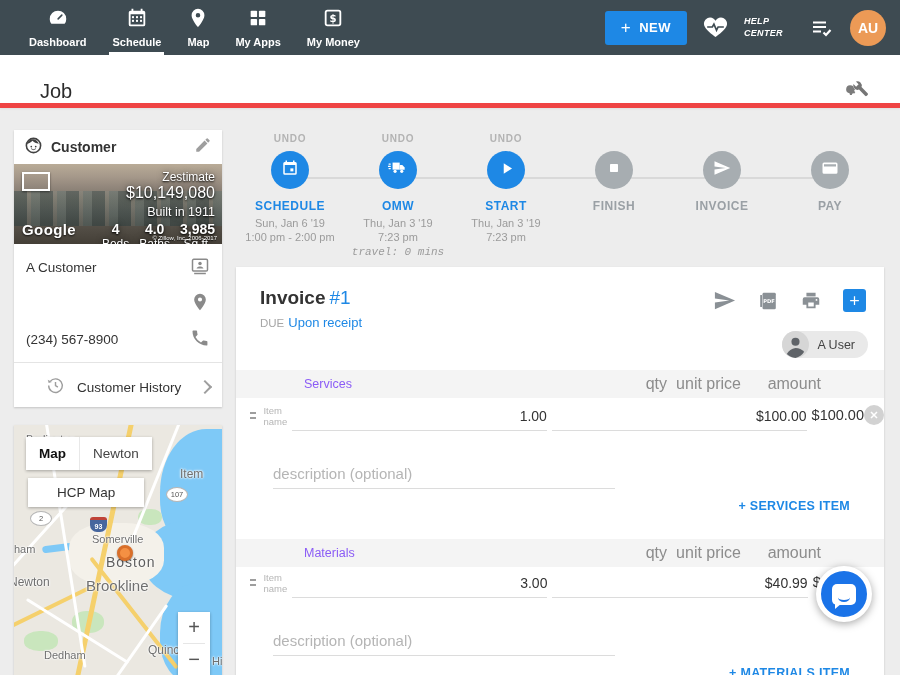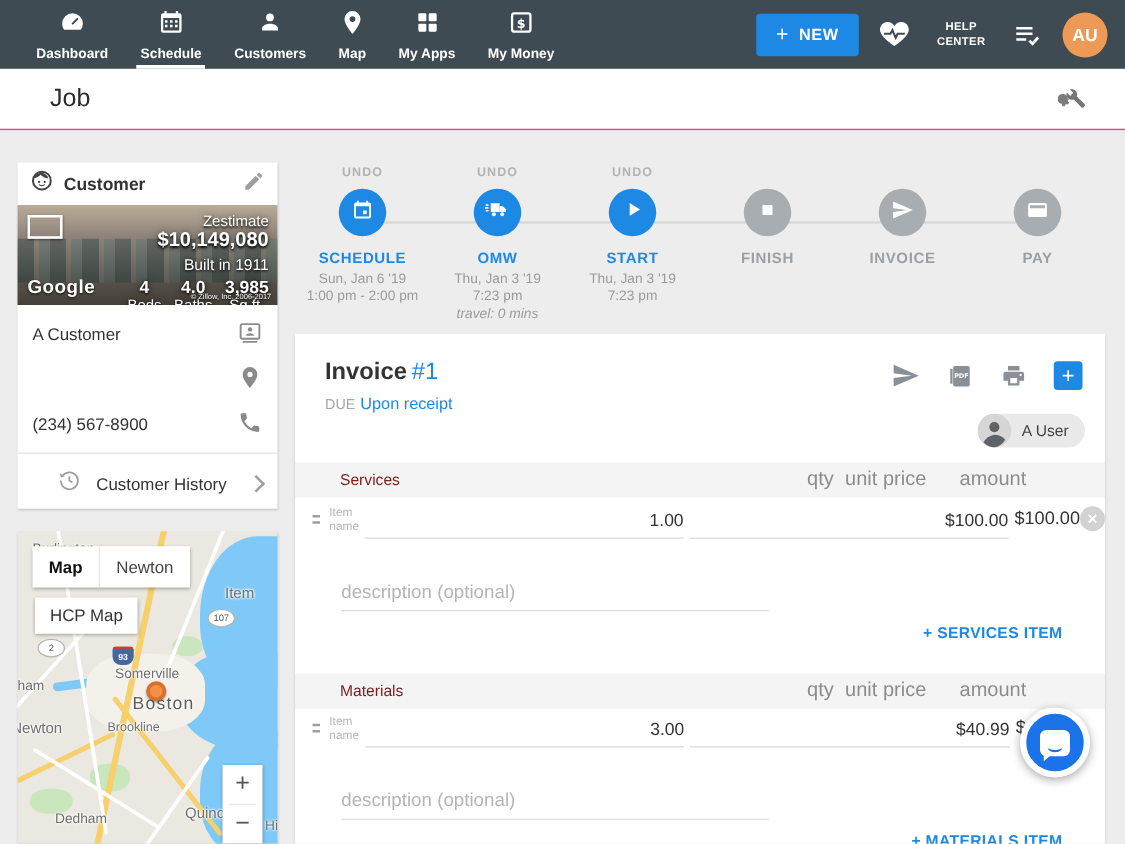--- a/index.html
+++ b/index.html
@@ -7,24 +7,24 @@
        font-family:"Liberation Sans","DejaVu Sans",sans-serif;-webkit-font-smoothing:antialiased;}
   
   .navbar{position:absolute;top:0;left:0;width:900px;height:55px;background:#3e4b52;display:flex;align-items:stretch;z-index:30;}
   .nav-left{display:flex;align-items:stretch;padding-left:16px;}
   .nav-item{position:relative;display:flex;flex-direction:column;align-items:center;justify-content:center;gap:3px;padding:0 13px;cursor:pointer;}
   .nav-item .lbl{color:#fff;font-size:11px;font-weight:bold;}
   .nav-item.active::after{content:"";position:absolute;left:10px;right:10px;bottom:0;height:3px;background:#fff;}
   .nav-right{margin-left:auto;display:flex;align-items:center;gap:16px;padding-right:14px;}
   .new-btn{background:#1e88e5;color:#fff;border:none;border-radius:3px;height:34px;padding:0 16px;display:flex;align-items:center;gap:8px;font-size:13px;font-weight:bold;letter-spacing:.5px;cursor:pointer;}
   .new-plus{font-size:17px;font-weight:normal;line-height:1;}
-  .help-center{width:50px;text-align:center;color:#fff;font-size:9px;font-weight:bold;line-height:1.25;letter-spacing:.3px;}
+  .help-center{width:50px;color:#fff;font-size:9px;font-weight:bold;line-height:1.25;letter-spacing:.3px;font-style:italic;}
   .avatar{width:36px;height:36px;border-radius:50%;background:#ec9a56;color:#fff;font-size:14px;font-weight:bold;display:flex;align-items:center;justify-content:center;}
   
-  .page-header{position:absolute;top:55px;left:0;width:900px;height:48px;background:#fff;border-bottom:1px solid #ef4444;box-shadow:0 1px 2px rgba(0,0,0,.06);display:flex;align-items:center;z-index:20;}
+  .page-header{position:absolute;top:55px;left:0;width:900px;height:48px;background:#fff;border-bottom:5px solid #ef4444;box-shadow:0 1px 2px rgba(0,0,0,.06);display:flex;align-items:flex-end;z-index:20;}
   .page-title{font-size:20px;color:#2b2b2b;margin-left:40px;}
   .job-settings{margin-left:auto;margin-right:30px;cursor:pointer;}
   
   .card{position:absolute;background:#fff;box-shadow:0 1px 2px rgba(0,0,0,.18);}
   
   .cust-card{left:14px;top:130px;width:208px;}
   .cust-head{height:34px;display:flex;align-items:center;padding:0 10px;gap:8px;}
   .cust-head .t{font-size:14px;font-weight:bold;color:#333;}
   .cust-head .edit{margin-left:auto;cursor:pointer;}
   .photo{position:relative;height:80px;overflow:hidden;
@@ -55,54 +55,54 @@
   .road{position:absolute;background:#fff;border-radius:2px;}
   .road.y{background:#f5d06c;}
   .city{position:absolute;color:#6f6f6f;font-size:11px;text-shadow:0 0 2px #fff,0 0 2px #fff,0 0 3px #fff;white-space:nowrap;}
   .city.big{font-size:14px;color:#5d5d5d;letter-spacing:1px;}
   .shield{position:absolute;width:20px;height:13px;background:#fff;border:1px solid #b5b5b5;border-radius:50%;font-size:7.5px;color:#555;display:flex;align-items:center;justify-content:center;}
   .ishield{position:absolute;width:17px;height:12px;background:#46669e;border-top:3.5px solid #bf4338;border-radius:3px 3px 7px 7px;color:#fff;font-size:7px;font-weight:bold;display:flex;align-items:center;justify-content:center;}
   .mbtns{position:absolute;left:12px;top:12px;display:flex;background:#fff;box-shadow:0 1px 3px rgba(0,0,0,.3);z-index:5;}
   .mbtn{padding:9px 13px;font-size:13.5px;cursor:pointer;}
   .mbtn.sel{font-weight:bold;color:#111;}
   .mbtn.alt{color:#444;border-left:1px solid #e8e8e8;}
-  .hcpbtn{position:absolute;left:14px;top:53px;background:#fff;box-shadow:0 1px 3px rgba(0,0,0,.3);padding:7px 12px;font-size:13.5px;color:#333;cursor:pointer;z-index:5;}
+  .hcpbtn{position:absolute;left:14px;top:53px;background:#fff;box-shadow:0 1px 3px rgba(0,0,0,.3);padding:7px 29px;font-size:13.5px;color:#333;cursor:pointer;z-index:5;}
   .marker{position:absolute;width:10px;height:10px;background:#f49043;border:3px solid #d96f2a;border-radius:50%;box-shadow:0 1px 2px rgba(0,0,0,.4);z-index:4;}
   .zoomctl{position:absolute;left:164px;top:187px;width:32px;background:#fff;box-shadow:0 1px 3px rgba(0,0,0,.3);z-index:5;}
   .zbtn{height:31px;display:flex;align-items:center;justify-content:center;font-size:20px;color:#555;cursor:pointer;}
   .zsep{height:1px;background:#e6e6e6;margin:0 5px;}
   
   .timeline{position:absolute;left:236px;top:133px;width:648px;height:132px;}
   .tl-line{position:absolute;left:54px;right:54px;top:44px;height:2px;background:#d9d9d9;}
   .steps{position:relative;display:flex;}
   .step{width:108px;display:flex;flex-direction:column;align-items:center;}
   .undo{height:16px;font-size:10px;font-weight:bold;color:#b3b3b3;letter-spacing:.8px;cursor:pointer;margin-bottom:2px;}
   .circ{width:38px;height:38px;border-radius:50%;display:flex;align-items:center;justify-content:center;cursor:pointer;position:relative;z-index:2;}
   .circ.done{background:#1e88e5;}
   .circ.pending{background:#a7adb1;}
   .step-label{margin-top:10px;font-size:12px;font-weight:bold;letter-spacing:.5px;}
   .step-label.done{color:#1e88e5;}
   .step-label.pending{color:#9aa0a5;}
   .sub{font-size:11px;color:#9b9b9b;line-height:14px;text-align:center;margin-top:3px;}
-  .sub .it{font-style:italic;}
+  .sub .it{font-style:italic;font-family:Liberation Mono, monospace;}
   
   .inv-card{left:236px;top:267px;width:648px;height:420px;}
   .inv-title{position:absolute;left:24px;top:20px;font-size:19px;color:#333;}
   .inv-title .b{font-weight:bold;}
   .inv-title .num{color:#1e88e5;font-weight:500;margin-left:4px;}
   .inv-due{position:absolute;left:24px;top:48px;font-size:13px;}
   .inv-due .dl{color:#a6a6a6;font-size:11.5px;margin-right:4px;}
   .inv-due .dv{color:#1e88e5;cursor:pointer;}
   .inv-icons{position:absolute;right:18px;top:22px;display:flex;align-items:center;gap:21px;}
   .inv-icons .icbtn{cursor:pointer;display:flex;}
   .plusbtn{width:23px;height:23px;background:#1e88e5;border-radius:3px;display:flex;align-items:center;justify-content:center;cursor:pointer;}
   .chip{position:absolute;right:16px;top:64px;height:27px;background:#e9e9e9;border-radius:14px;display:flex;align-items:center;cursor:pointer;}
   .chip .nm{font-size:12.5px;color:#444;margin:0 13px 0 8px;}
   .band{position:absolute;left:0;width:648px;height:28px;background:#f4f4f4;display:flex;align-items:center;padding-left:36px;box-sizing:border-box;padding-right:16px;}
-  .band .sl{flex:1;font-size:12.5px;color:#7f1d1d;}
+  .band .sl{flex:1;font-size:12.5px;color:#8b5cf6;margin-left:32px;}
   .band .h{font-size:16px;color:#8c8c8c;text-align:right;}
   .hq{width:68px;margin-left:5px;}
   .hu{width:69px;margin-left:5px;}
   .ha{width:75px;margin-left:5px;}
   .hx{width:47px;}
   .row-fields{position:absolute;left:0;width:648px;display:flex;align-items:flex-end;padding-left:14px;box-sizing:border-box;}
   .handle{width:16px;margin-right:7px;margin-bottom:9px;}
   .handle i{display:block;height:2px;background:#9e9e9e;margin:3px 0;}
   .namefld{flex:1;display:flex;flex-direction:row;}
   .tinylbl{font-size:9.5px;color:#b5b5b5;margin-bottom:4px;}
@@ -144,26 +144,20 @@
               <rect x="15.3" y="10" width="2.2" height="2.2"></rect>
               <rect x="6.5" y="14" width="2.2" height="2.2"></rect>
               <rect x="10.9" y="14" width="2.2" height="2.2"></rect>
               <rect x="15.3" y="14" width="2.2" height="2.2"></rect>
             </g>
           </svg></span>
       <span class="lbl">Schedule</span>
     </div>
     <div class="nav-item">
       <span><svg viewBox="0 0 24 24" width="22" height="22">
-            <path fill="#fff" d="M12 11a3.4 3.4 0 1 0 0-6.8A3.4 3.4 0 0 0 12 11zm0 2c-3.8 0-7 1.9-7 4.3V19h14v-1.7c0-2.4-3.2-4.3-7-4.3z"></path>
-          </svg></span>
-      <span class="lbl">Customers</span>
-    </div>
-    <div class="nav-item">
-      <span><svg viewBox="0 0 24 24" width="22" height="22">
             <path fill="#fff" d="M12 2a7 7 0 0 0-7 7c0 5.2 7 13 7 13s7-7.8 7-13a7 7 0 0 0-7-7zm0 9.5a2.5 2.5 0 1 1 0-5 2.5 2.5 0 0 1 0 5z"></path>
           </svg></span>
       <span class="lbl">Map</span>
     </div>
     <div class="nav-item">
       <span><svg viewBox="0 0 24 24" width="22" height="22">
             <g fill="#fff">
               <rect x="4" y="4" width="7" height="7" rx="1"></rect>
               <rect x="13" y="4" width="7" height="7" rx="1"></rect>
               <rect x="4" y="13" width="7" height="7" rx="1"></rect>
@@ -225,21 +219,21 @@
         </svg></span>
     <span class="t">Customer</span>
     <span class="edit"><svg viewBox="0 0 24 24" width="18" height="18">
           <path fill="#9e9e9e" d="M3 17.2V21h3.8L17.9 9.9l-3.8-3.8L3 17.2zM20.7 7.1a1 1 0 0 0 0-1.4l-2.4-2.4a1 1 0 0 0-1.4 0l-1.8 1.8 3.8 3.8 1.8-1.8z"></path>
         </svg></span>
   </div>
   <div class="photo">
     <div class="windows"></div>
     <div class="pano"></div>
     <div class="ztxt" style="top:6px;font-size:12px;">Zestimate</div>
-    <div class="ztxt" style="top:20px;font-size:16px;font-weight:bold;">$10,149,080</div>
+    <div class="ztxt" style="top:20px;font-size:16px;font-weight:normal;">$10,149,080</div>
     <div class="ztxt" style="top:41px;font-size:12.5px;">Built in 1911</div>
     <div class="ztxt stats" style="top:58px;">
       <div class="stat">
         <div class="v">4</div>
         <div class="l">Beds</div>
       </div>
       <div class="stat">
         <div class="v">4.0</div>
         <div class="l">Baths</div>
       </div>
@@ -314,21 +308,21 @@
   <div class="shield" style="left:152px;top:62px;">107</div>
   <div class="shield" style="left:16px;top:86px;">2</div>
   <div class="ishield" style="left:76px;top:92px;">93</div>
 
   <div class="city" style="left:12px;top:8px;">Burlington</div>
   <div class="city" style="left:166px;top:42px;font-size:12px;">Item</div>
   <div class="city" style="left:78px;top:108px;">Somerville</div>
   <div class="city" style="left:0px;top:118px;">ham</div>
   <div class="city big" style="left:92px;top:129px;">Boston</div>
   <div class="city" style="left:-5px;top:150px;font-size:12px;">Newton</div>
-  <div class="city" style="left:72px;top:152px;font-size:10px;">Brookline</div>
+  <div class="city" style="left:72px;top:152px;font-size:15px;">Brookline</div>
   <div class="city" style="left:134px;top:218px;font-size:12px;">Quincy</div>
   <div class="city" style="left:30px;top:224px;">Dedham</div>
   <div class="city" style="left:198px;top:230px;">Hi</div>
 
   <div class="marker" style="left:103px;top:120px;"></div>
 
   <div class="mbtns">
     <div class="mbtn sel">Map</div>
     <div class="mbtn alt">Newton</div>
   </div>

